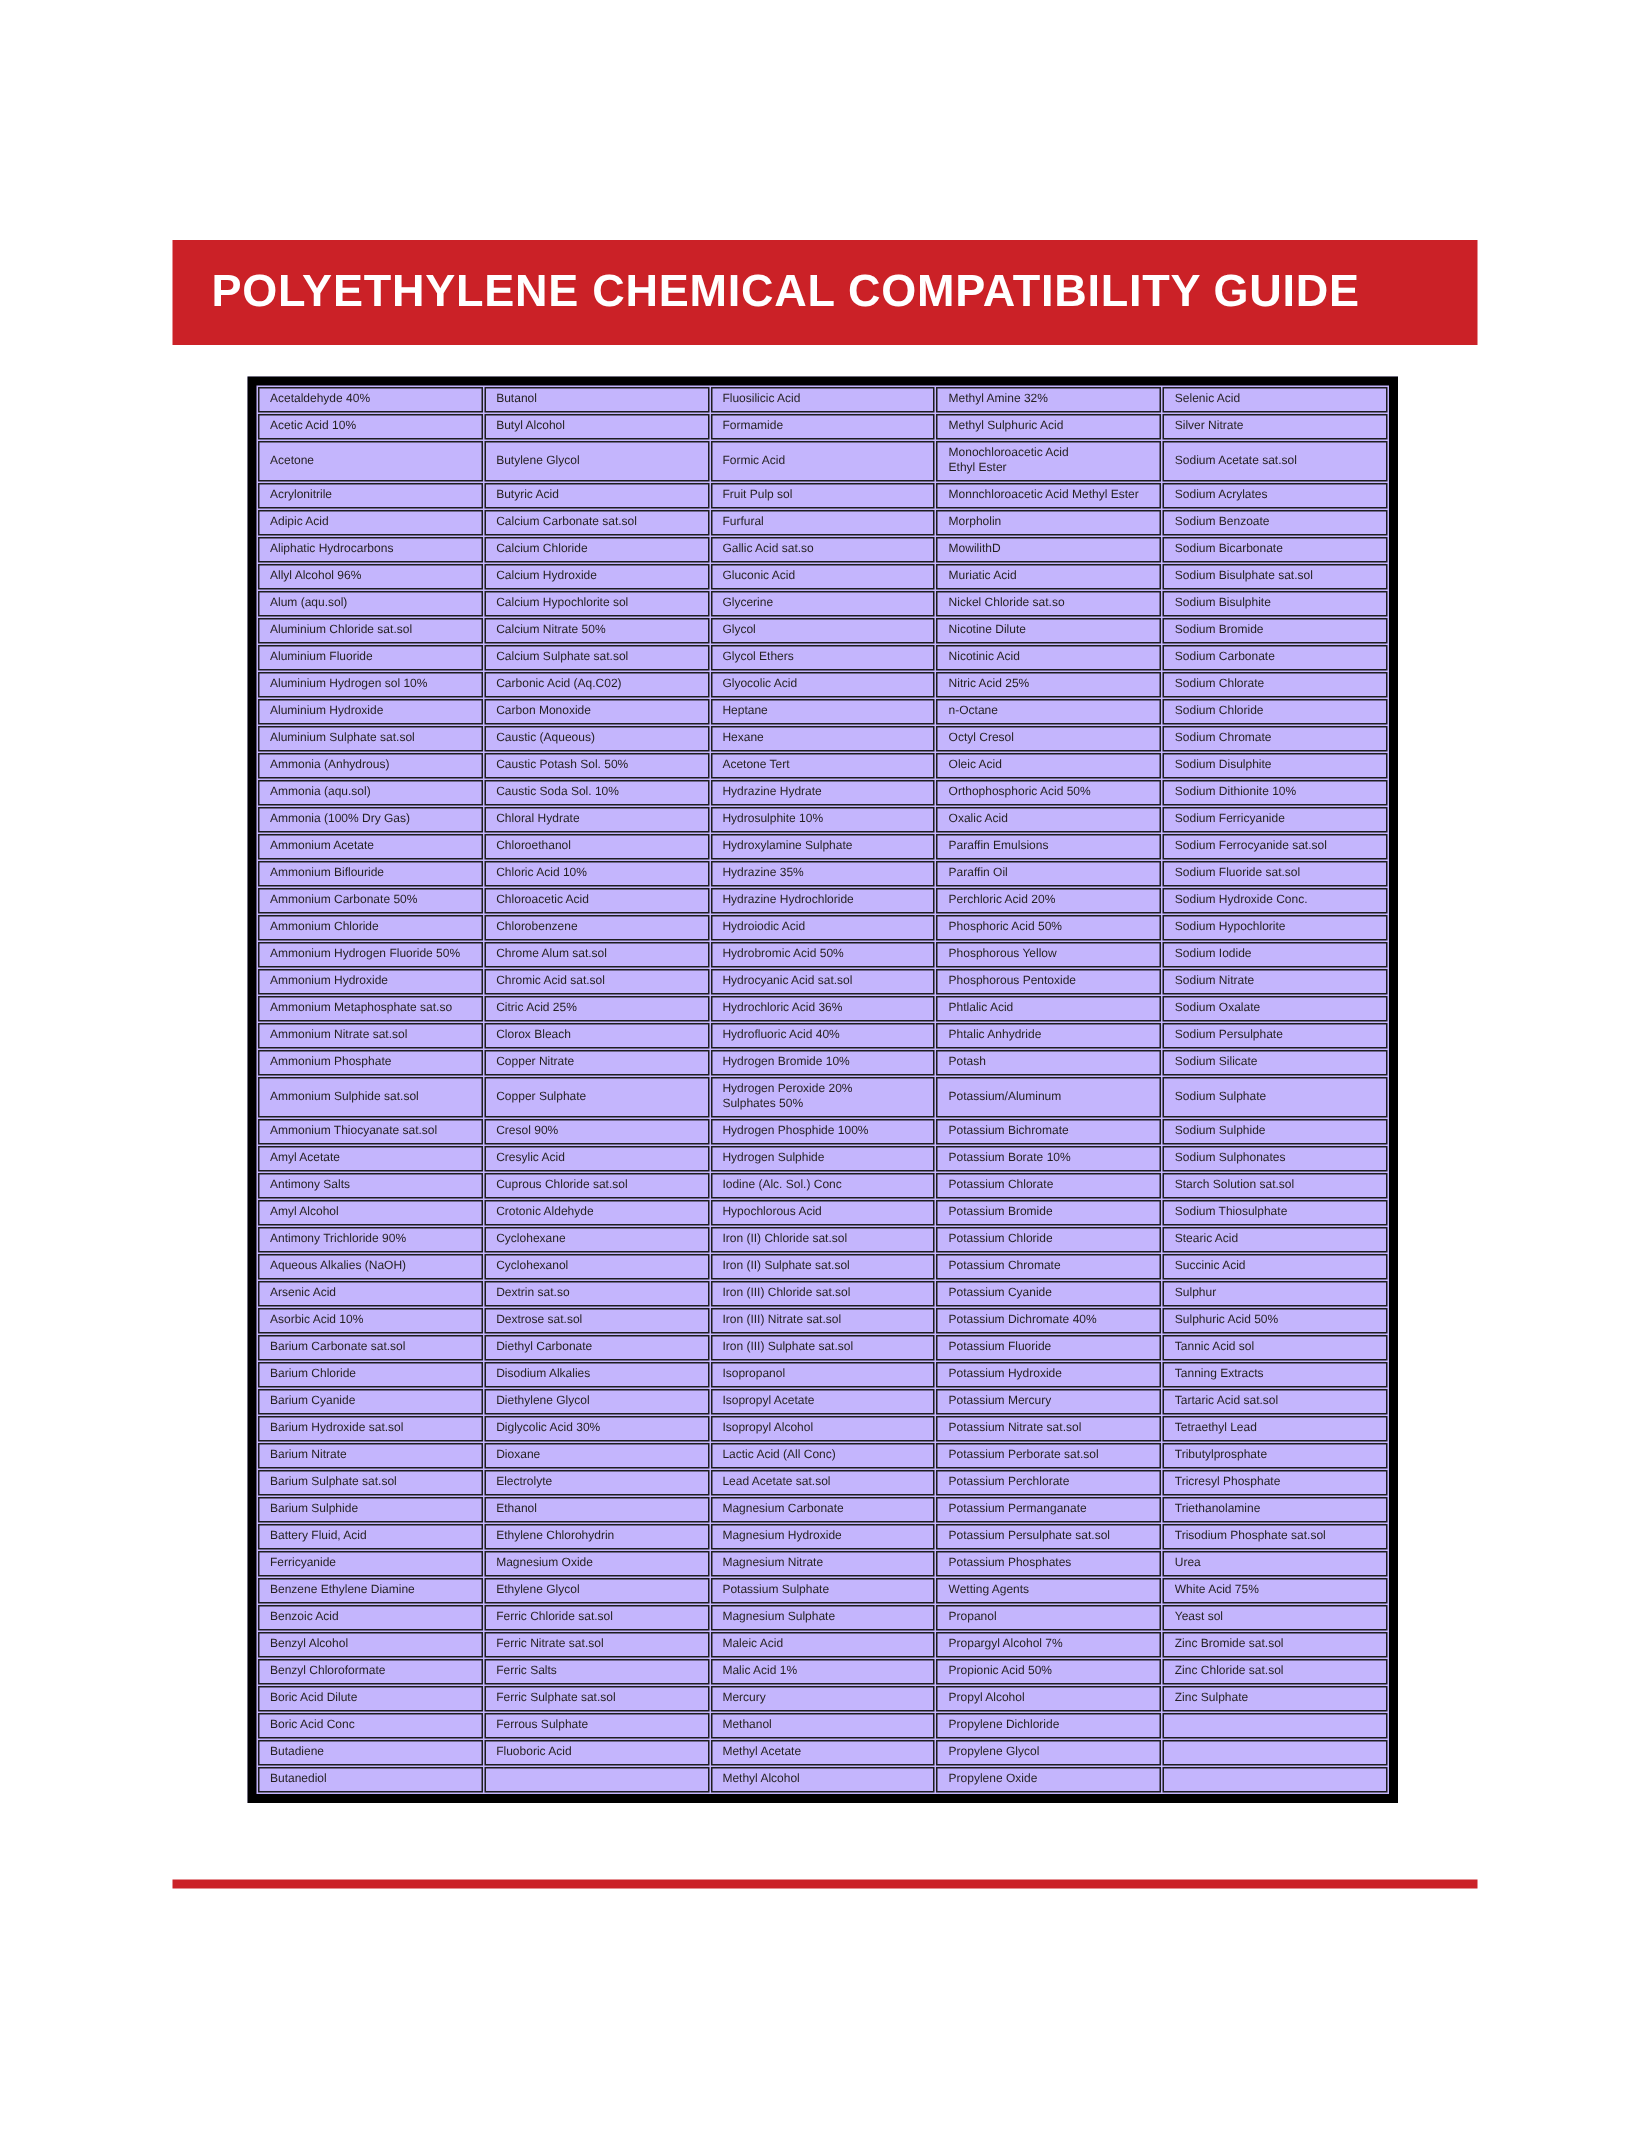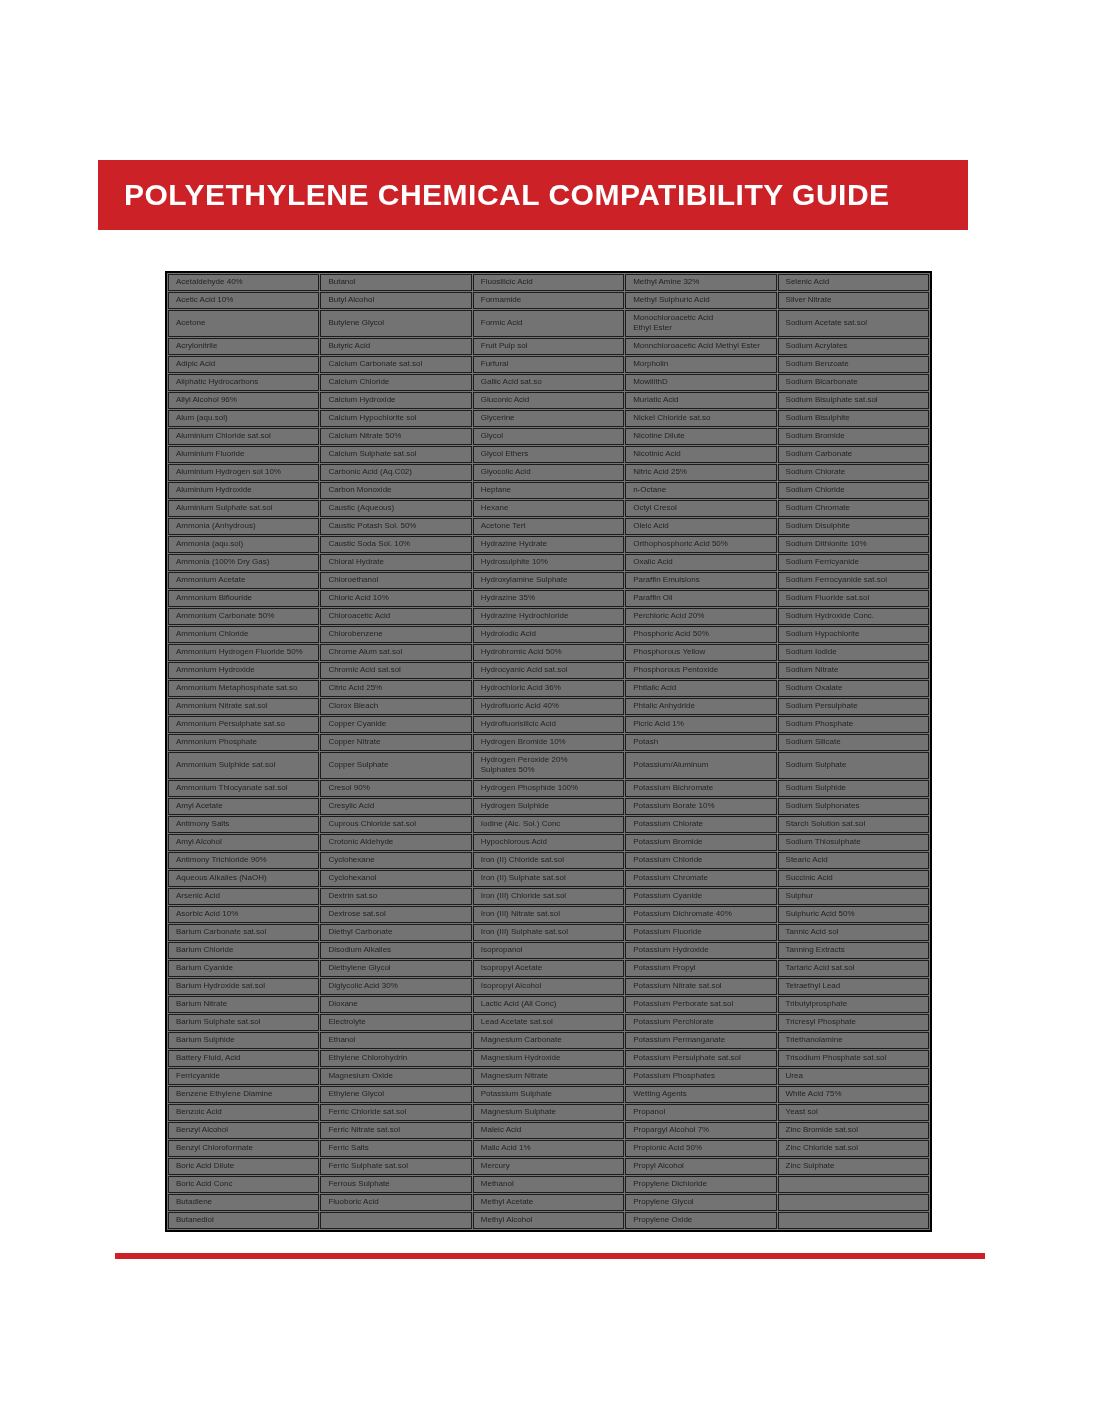--- a/index.html
+++ b/index.html
@@ -10,21 +10,21 @@
   .page {
     position: relative;
     width: 1100px;
     height: 1422px;
     background: #ffffff;
     font-family: "Liberation Sans", sans-serif;
     overflow: hidden;
   }
   .banner {
     position: absolute;
-    left: 98px;
+    left: 115px;
     top: 160px;
     width: 870px;
     height: 70px;
     background: #cb2127;
     display: flex;
     align-items: center;
   }
   .banner-title {
     color: #ffffff;
     font-size: 30px;
@@ -37,23 +37,22 @@
     position: absolute;
     left: 165px;
     top: 251px;
     width: 767px;
   }
   table.chem {
     width: 100%;
     table-layout: fixed;
     border-collapse: separate;
     border-spacing: 1px;
-    border: 2px solid #000000;
-    background: #737373;
-    margin-top: 20px;
+    border: 6px solid #000000;
+    background: #c4b5fd;
   }
   table.chem td {
     border: 1px solid #1d1d1f;
     height: 11px;
     padding: 2px 2px 2px 7px;
     font-size: 8px;
     line-height: 1.3;
     color: #231f20;
     vertical-align: middle;
     white-space: pre-line;
@@ -243,27 +242,20 @@
             <td>Sodium Oxalate</td>
           </tr>
           <tr>
             <td>Ammonium Nitrate sat.sol</td>
             <td>Clorox Bleach</td>
             <td>Hydrofluoric Acid 40%</td>
             <td>Phtalic Anhydride</td>
             <td>Sodium Persulphate</td>
           </tr>
           <tr>
-            <td>Ammonium Persulphate sat.so</td>
-            <td>Copper Cyanide</td>
-            <td>Hydrofluorisilicic Acid</td>
-            <td>Picric Acid 1%</td>
-            <td>Sodium Phosphate</td>
-          </tr>
-          <tr>
             <td>Ammonium Phosphate</td>
             <td>Copper Nitrate</td>
             <td>Hydrogen Bromide 10%</td>
             <td>Potash</td>
             <td>Sodium Silicate</td>
           </tr>
           <tr>
             <td>Ammonium Sulphide sat.sol</td>
             <td>Copper Sulphate</td>
             <td>Hydrogen Peroxide 20%
@@ -338,21 +330,21 @@
             <td>Barium Chloride</td>
             <td>Disodium Alkalies</td>
             <td>Isopropanol</td>
             <td>Potassium Hydroxide</td>
             <td>Tanning Extracts</td>
           </tr>
           <tr>
             <td>Barium Cyanide</td>
             <td>Diethylene Glycol</td>
             <td>Isopropyl Acetate</td>
-            <td>Potassium Propyl</td>
+            <td>Potassium Mercury</td>
             <td>Tartaric Acid sat.sol</td>
           </tr>
           <tr>
             <td>Barium Hydroxide sat.sol</td>
             <td>Diglycolic Acid 30%</td>
             <td>Isopropyl Alcohol</td>
             <td>Potassium Nitrate sat.sol</td>
             <td>Tetraethyl Lead</td>
           </tr>
           <tr>

